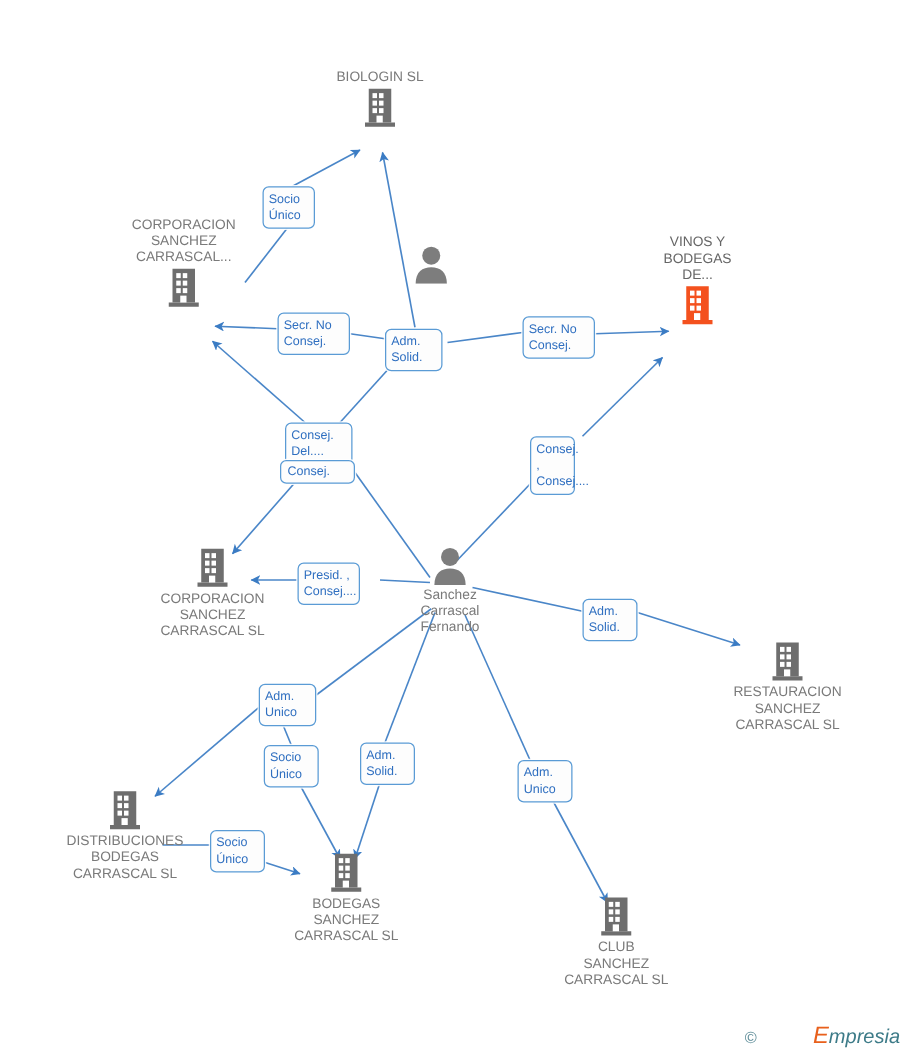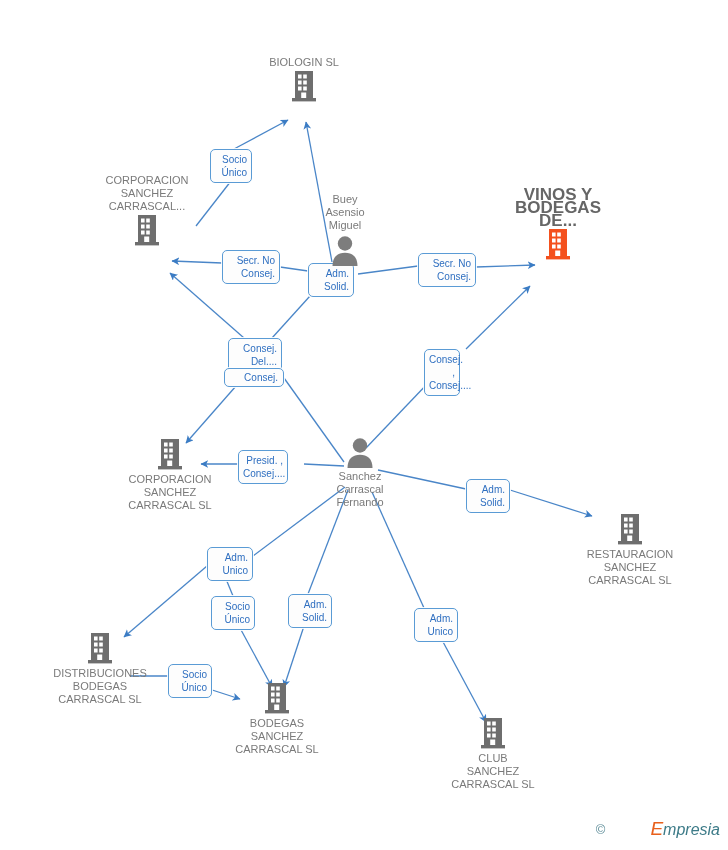--- a/index.html
+++ b/index.html
@@ -34,22 +34,22 @@
     line-height: 13px;
   }
   .node .node-label-top {
     color: #7a7a7a;
     font-size: 11px;
     line-height: 13px;
     white-space: pre-line;
   }
   .node.highlight .node-label-top {
     color: #666666;
-    font-weight: bold;
-    font-size: 17px;
+    font-weight: normal;
+    font-size: 11px;
   }
   .node .node-label-bottom {
     color: #7a7a7a;
     font-size: 11px;
     line-height: 13px;
     white-space: pre-line;
     margin-top: 2px;
   }
   .icon-wrap {
     display: flex;
@@ -65,21 +65,21 @@
   
   .relbox {
     position: absolute;
     box-sizing: border-box;
     border: 1px solid #5a9bd5;
     border-radius: 5px;
     background: #fdfdfd;
     color: #2f6fc0;
     font-size: 10px;
     line-height: 13px;
-    text-align: right;
+    text-align: left;
     padding: 3px 4px;
     white-space: pre-line;
     box-shadow: 0 0 0 1px rgba(255,255,255,0.9);
     font-family: "Liberation Sans", sans-serif;
   }
   .relbox.single { padding: 2px 5px; }
 
   
   .watermark {
     position: absolute;
@@ -225,23 +225,20 @@
             <rect x="12.2" y="5.5" width="3.6" height="4" fill="#ffffff"></rect>
             <rect x="7" y="11.5" width="3.6" height="4" fill="#ffffff"></rect>
             <rect x="12.2" y="11.5" width="3.6" height="4" fill="#ffffff"></rect>
             <rect x="7" y="17.5" width="3.6" height="4" fill="#ffffff"></rect>
             <rect x="12.2" y="17.5" width="3.6" height="4" fill="#ffffff"></rect>
             <rect x="10.2" y="23.5" width="5" height="5.5" fill="#ffffff"></rect>
           </svg>
         </div>
       </div>
       <div class="node" style="top: 193px; left: 345px;">
-        <div class="node-label-top">Buey
-Asensio
-Miguel</div>
         <div class="icon-wrap">
           <svg class="person" width="30" height="32" viewBox="0 0 30 32" xmlns="http://www.w3.org/2000/svg">
             <circle cx="15" cy="9.5" r="7.2" fill="#7d7d7d"></circle>
             <path d="M2.5 32 C2.5 22.5 8 18.8 15 18.8 C22 18.8 27.5 22.5 27.5 32 Z" fill="#7d7d7d"></path>
           </svg>
         </div>
       </div>
       <div class="node" style="top: 437px; left: 170px;">
         <div class="icon-wrap">
           <svg class="bld" width="26" height="34" viewBox="0 0 26 34" xmlns="http://www.w3.org/2000/svg">

